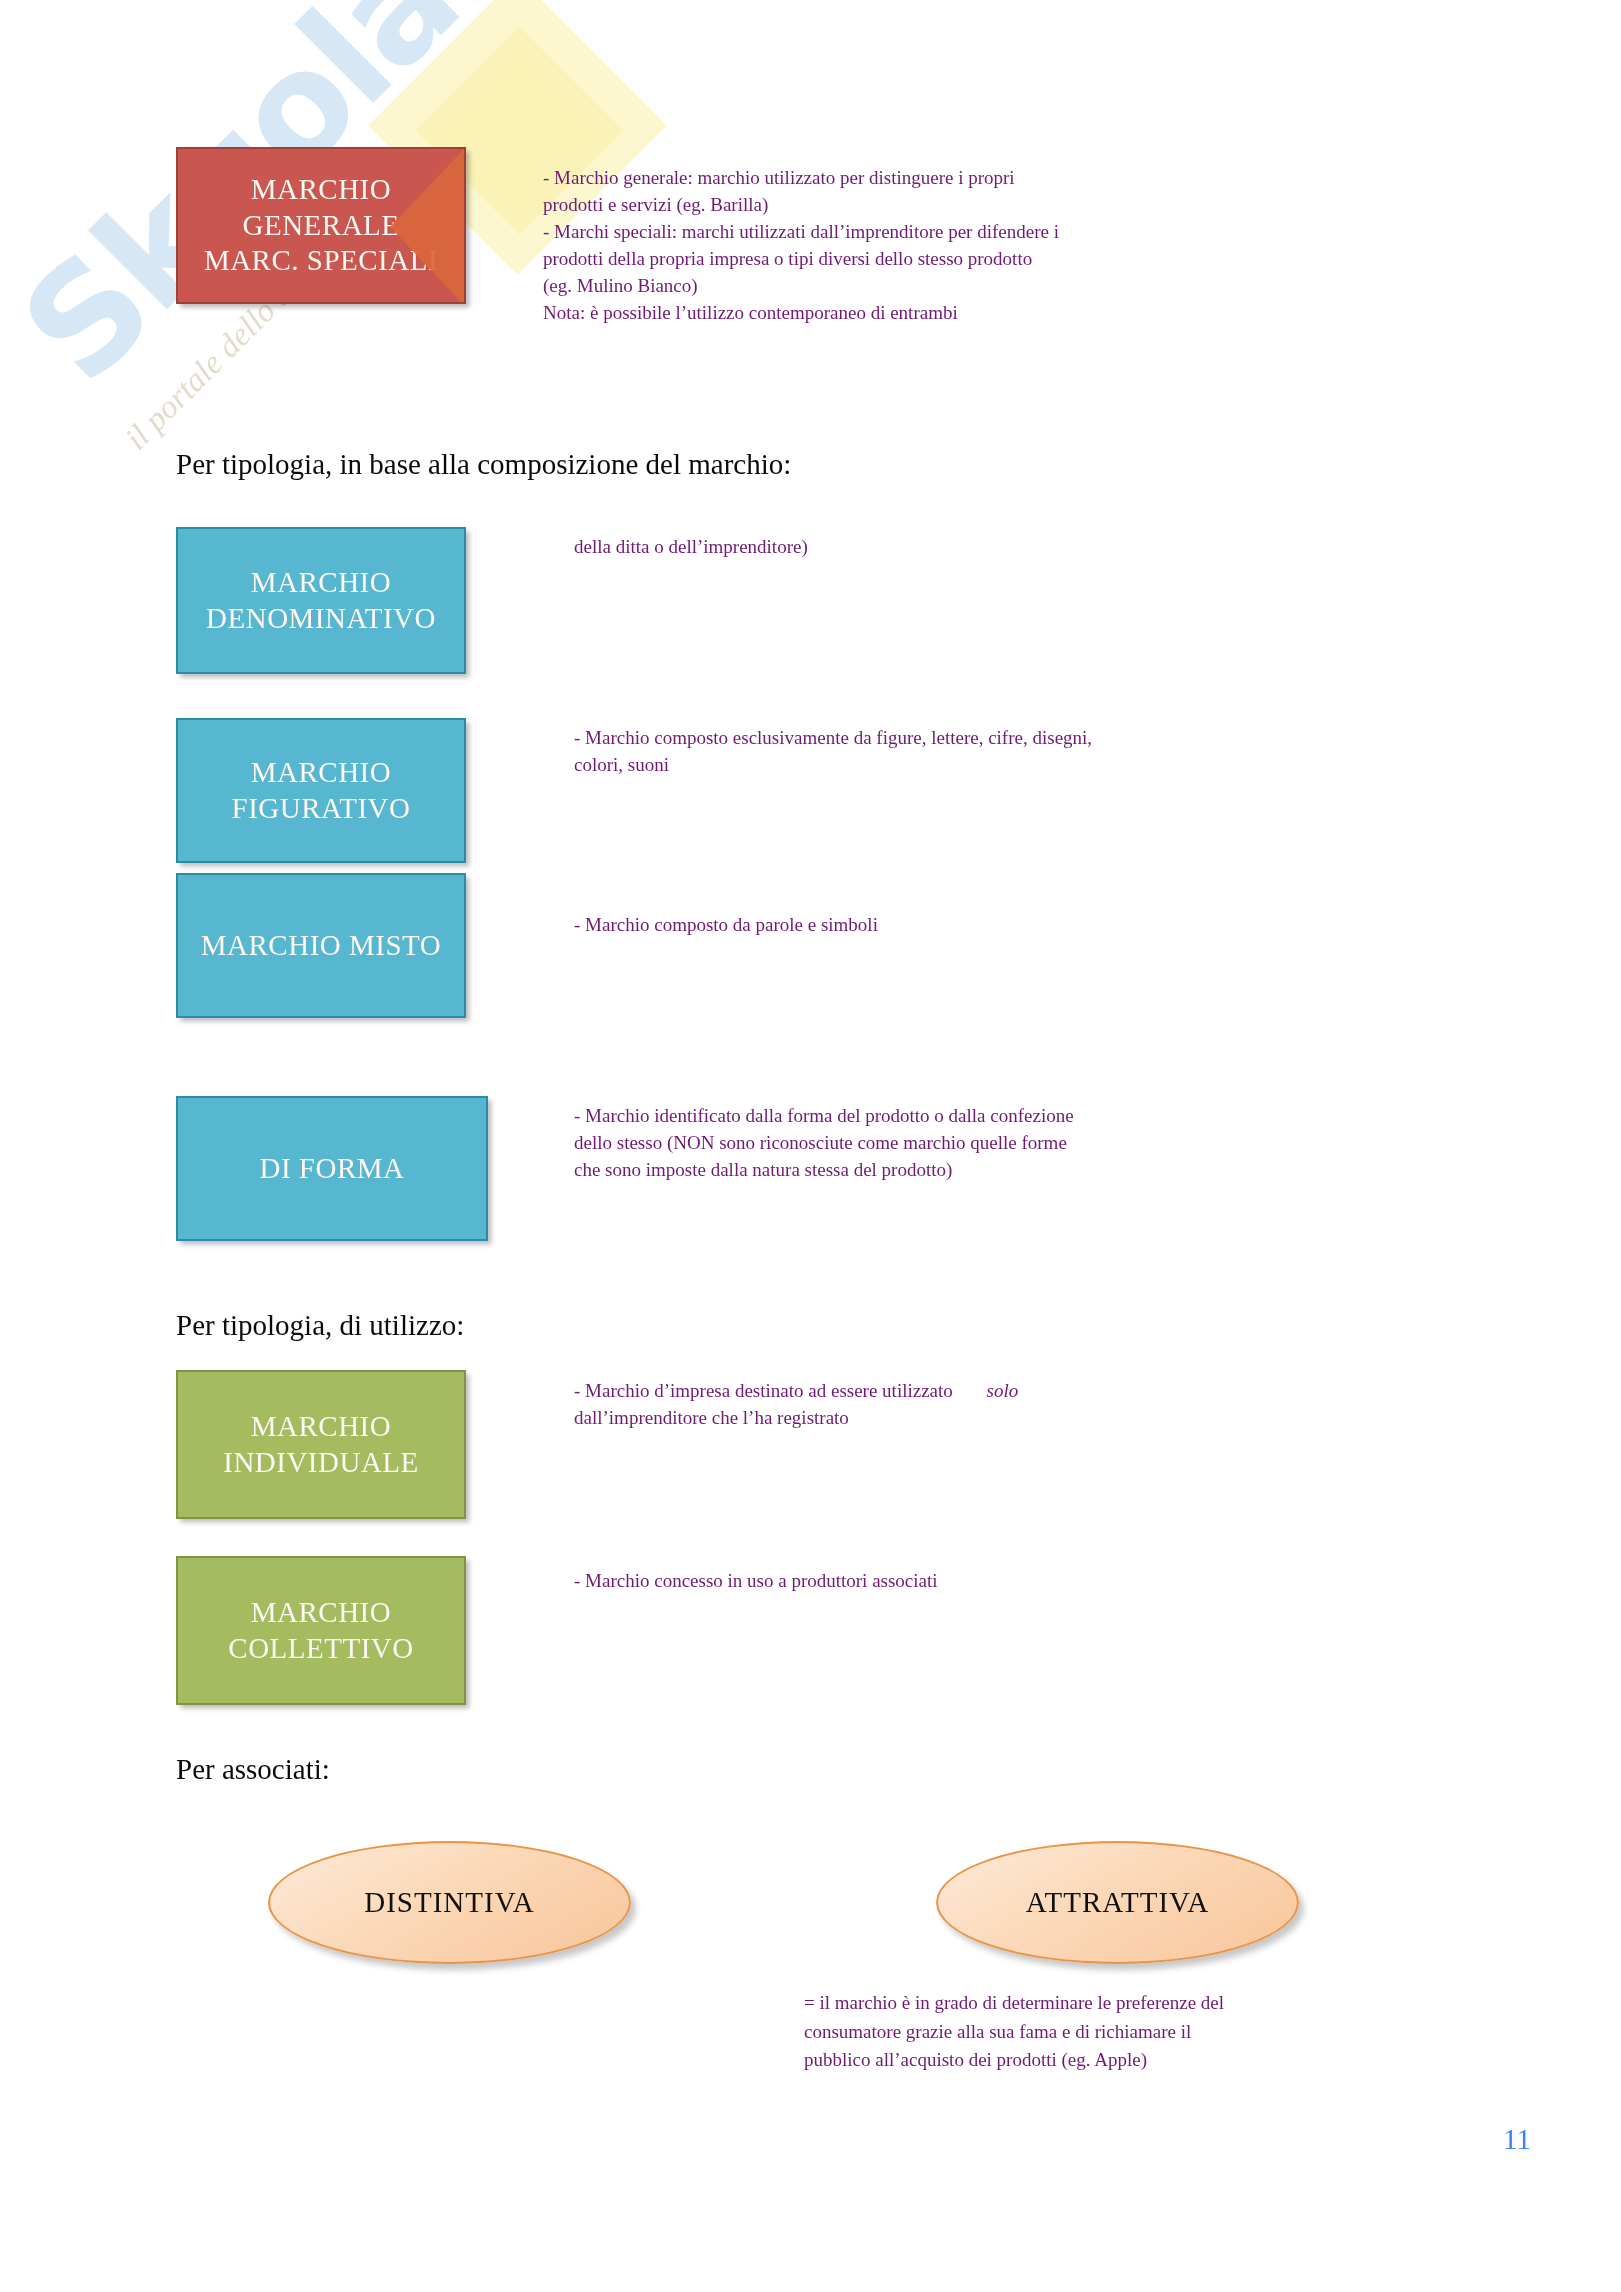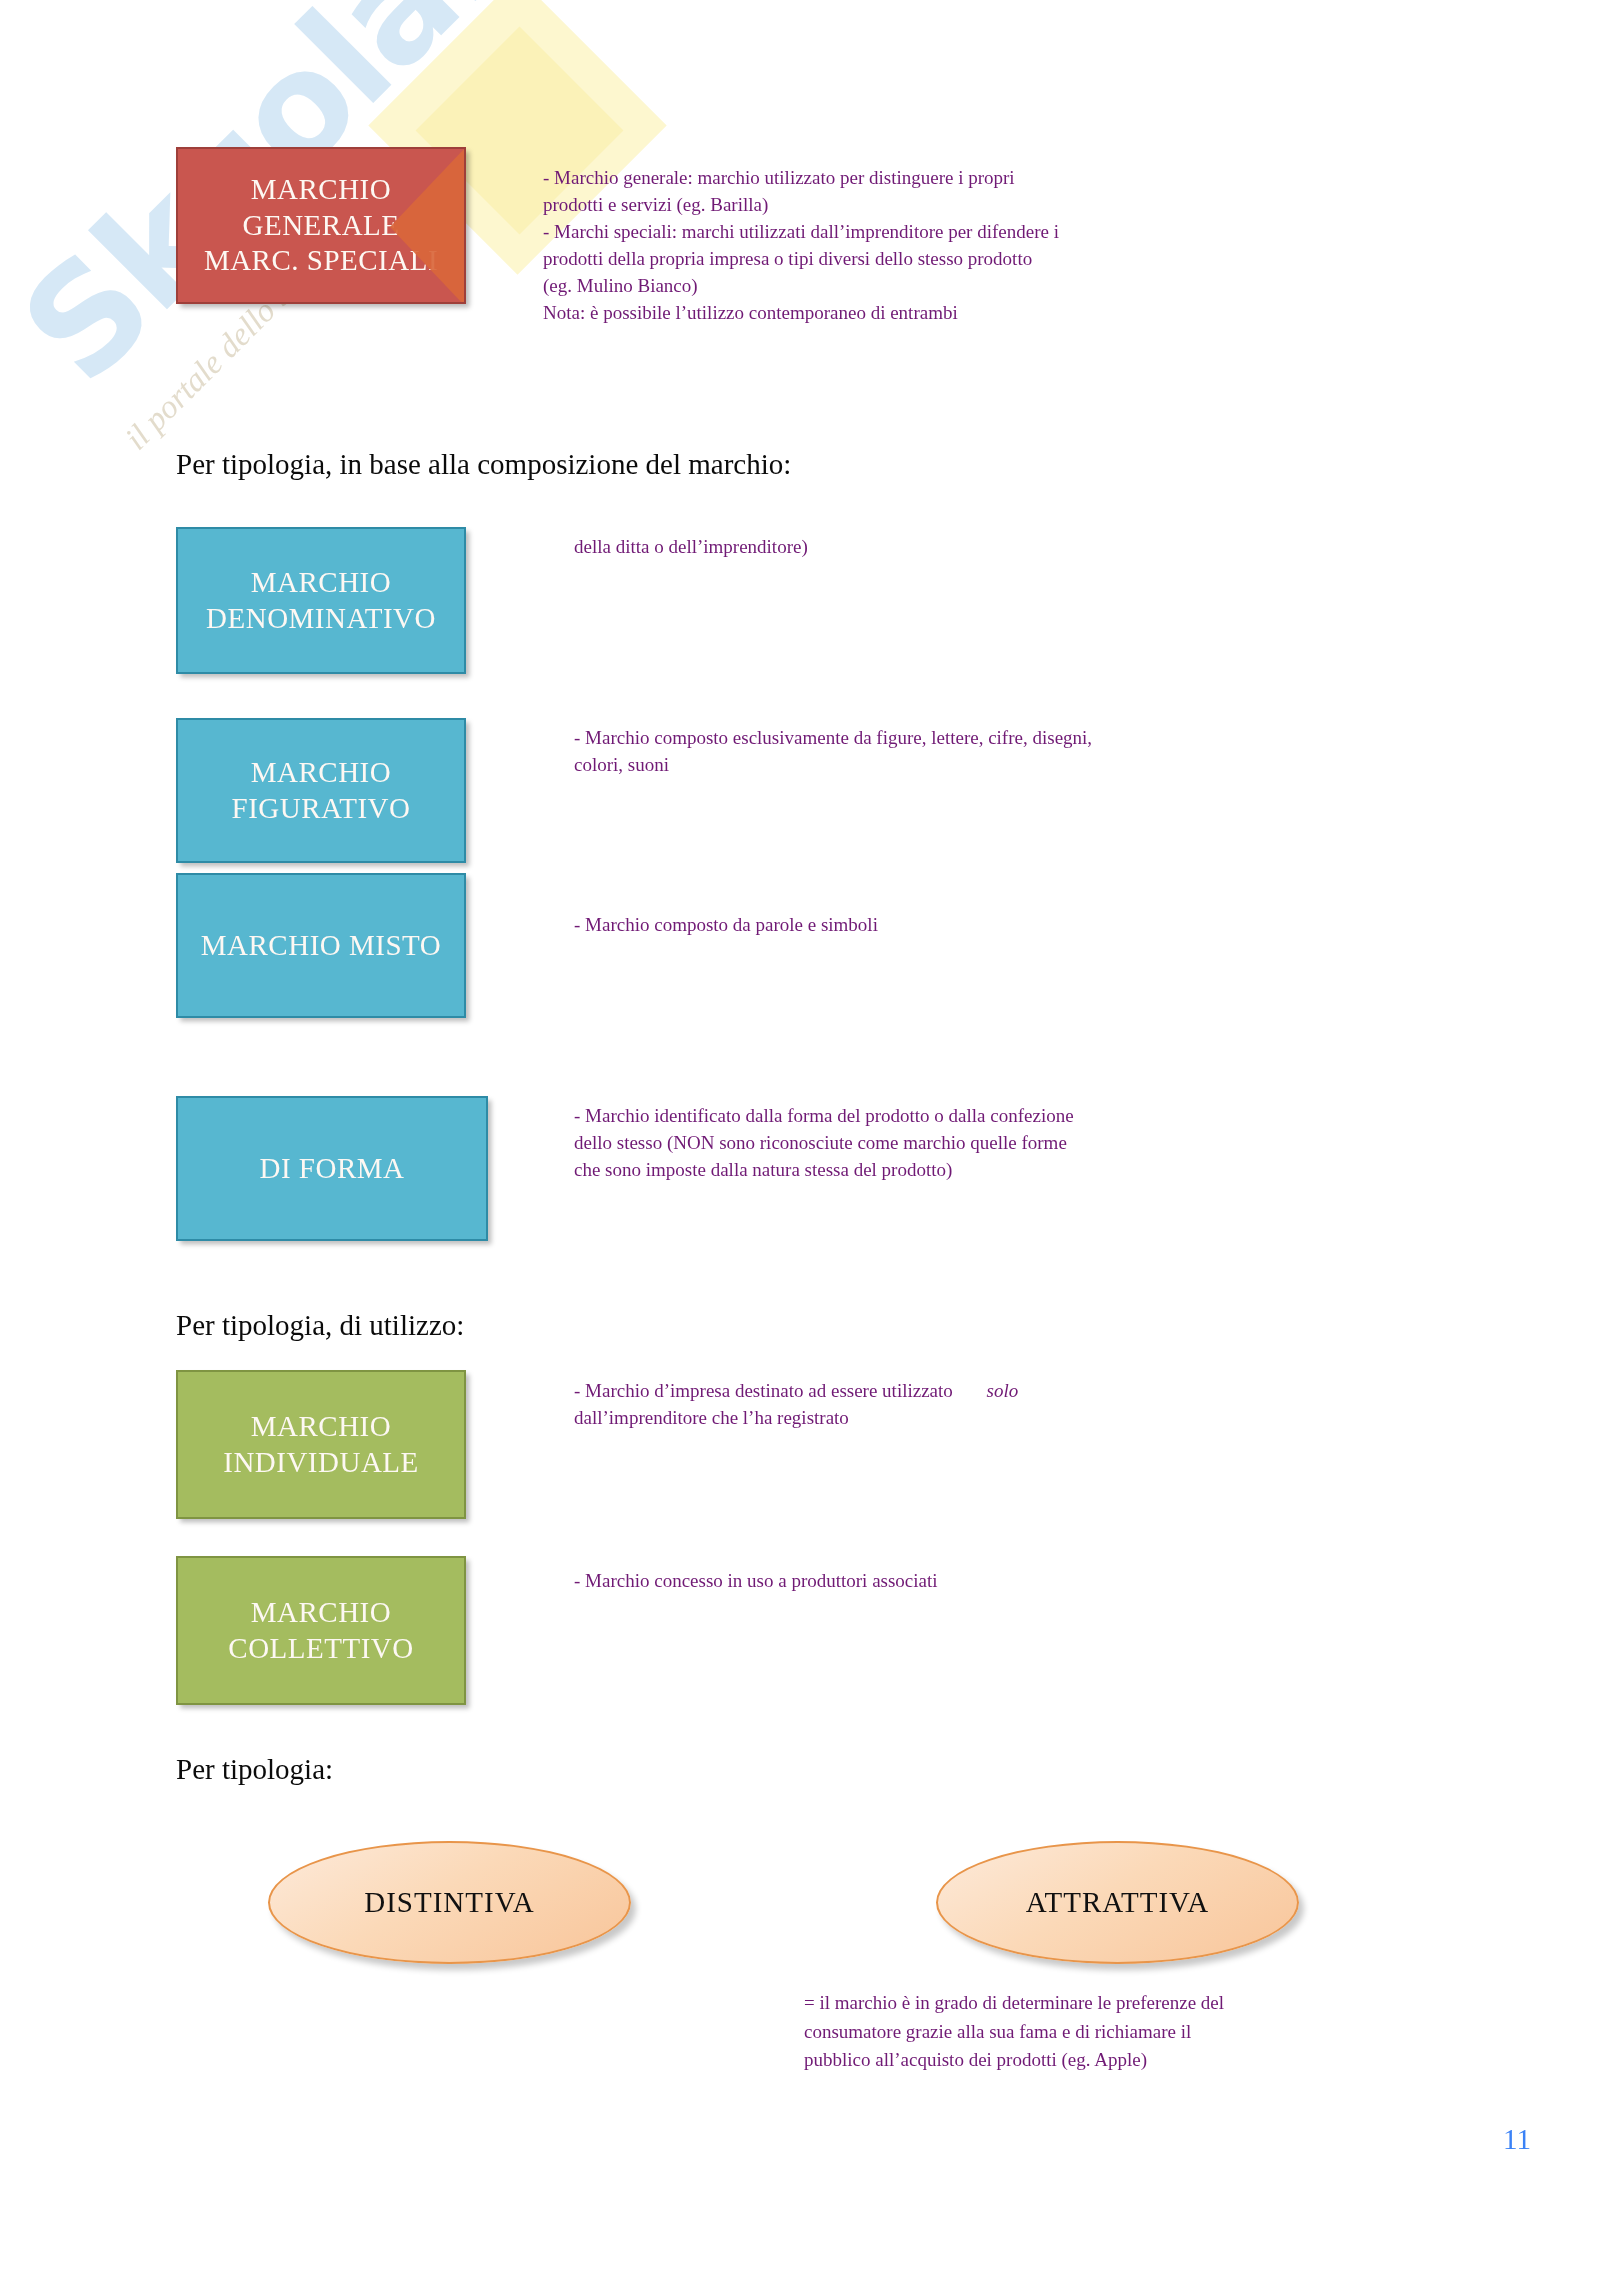--- a/index.html
+++ b/index.html
@@ -226,21 +226,21 @@
   </div>
 
   <div class="shape-box box-green" style="left:176px; top:1556px; width:290px; height:149px;">
     <span class="line">MARCHIO</span>
     <span class="line">COLLETTIVO</span>
   </div>
   <div class="para" style="left:574px; top:1568px; width:980px;">
     <span class="line">- Marchio concesso in uso a produttori associati</span>
   </div>
 
-  <div class="heading" style="left:176px; top:1751px;">Per tipologia:</div>
+  <div class="heading" style="left:176px; top:1751px;">Per associati:</div>
 
   <div class="shape-ellipse" style="left:268px; top:1841px; width:363px; height:123px;">
     <span>DISTINTIVA</span>
   </div>
 
   <div class="shape-ellipse" style="left:936px; top:1841px; width:363px; height:123px;">
     <span>ATTRATTIVA</span>
   </div>
 
   <div class="para" style="left:804px; top:1989px; width:745px; line-height:1.5;">

